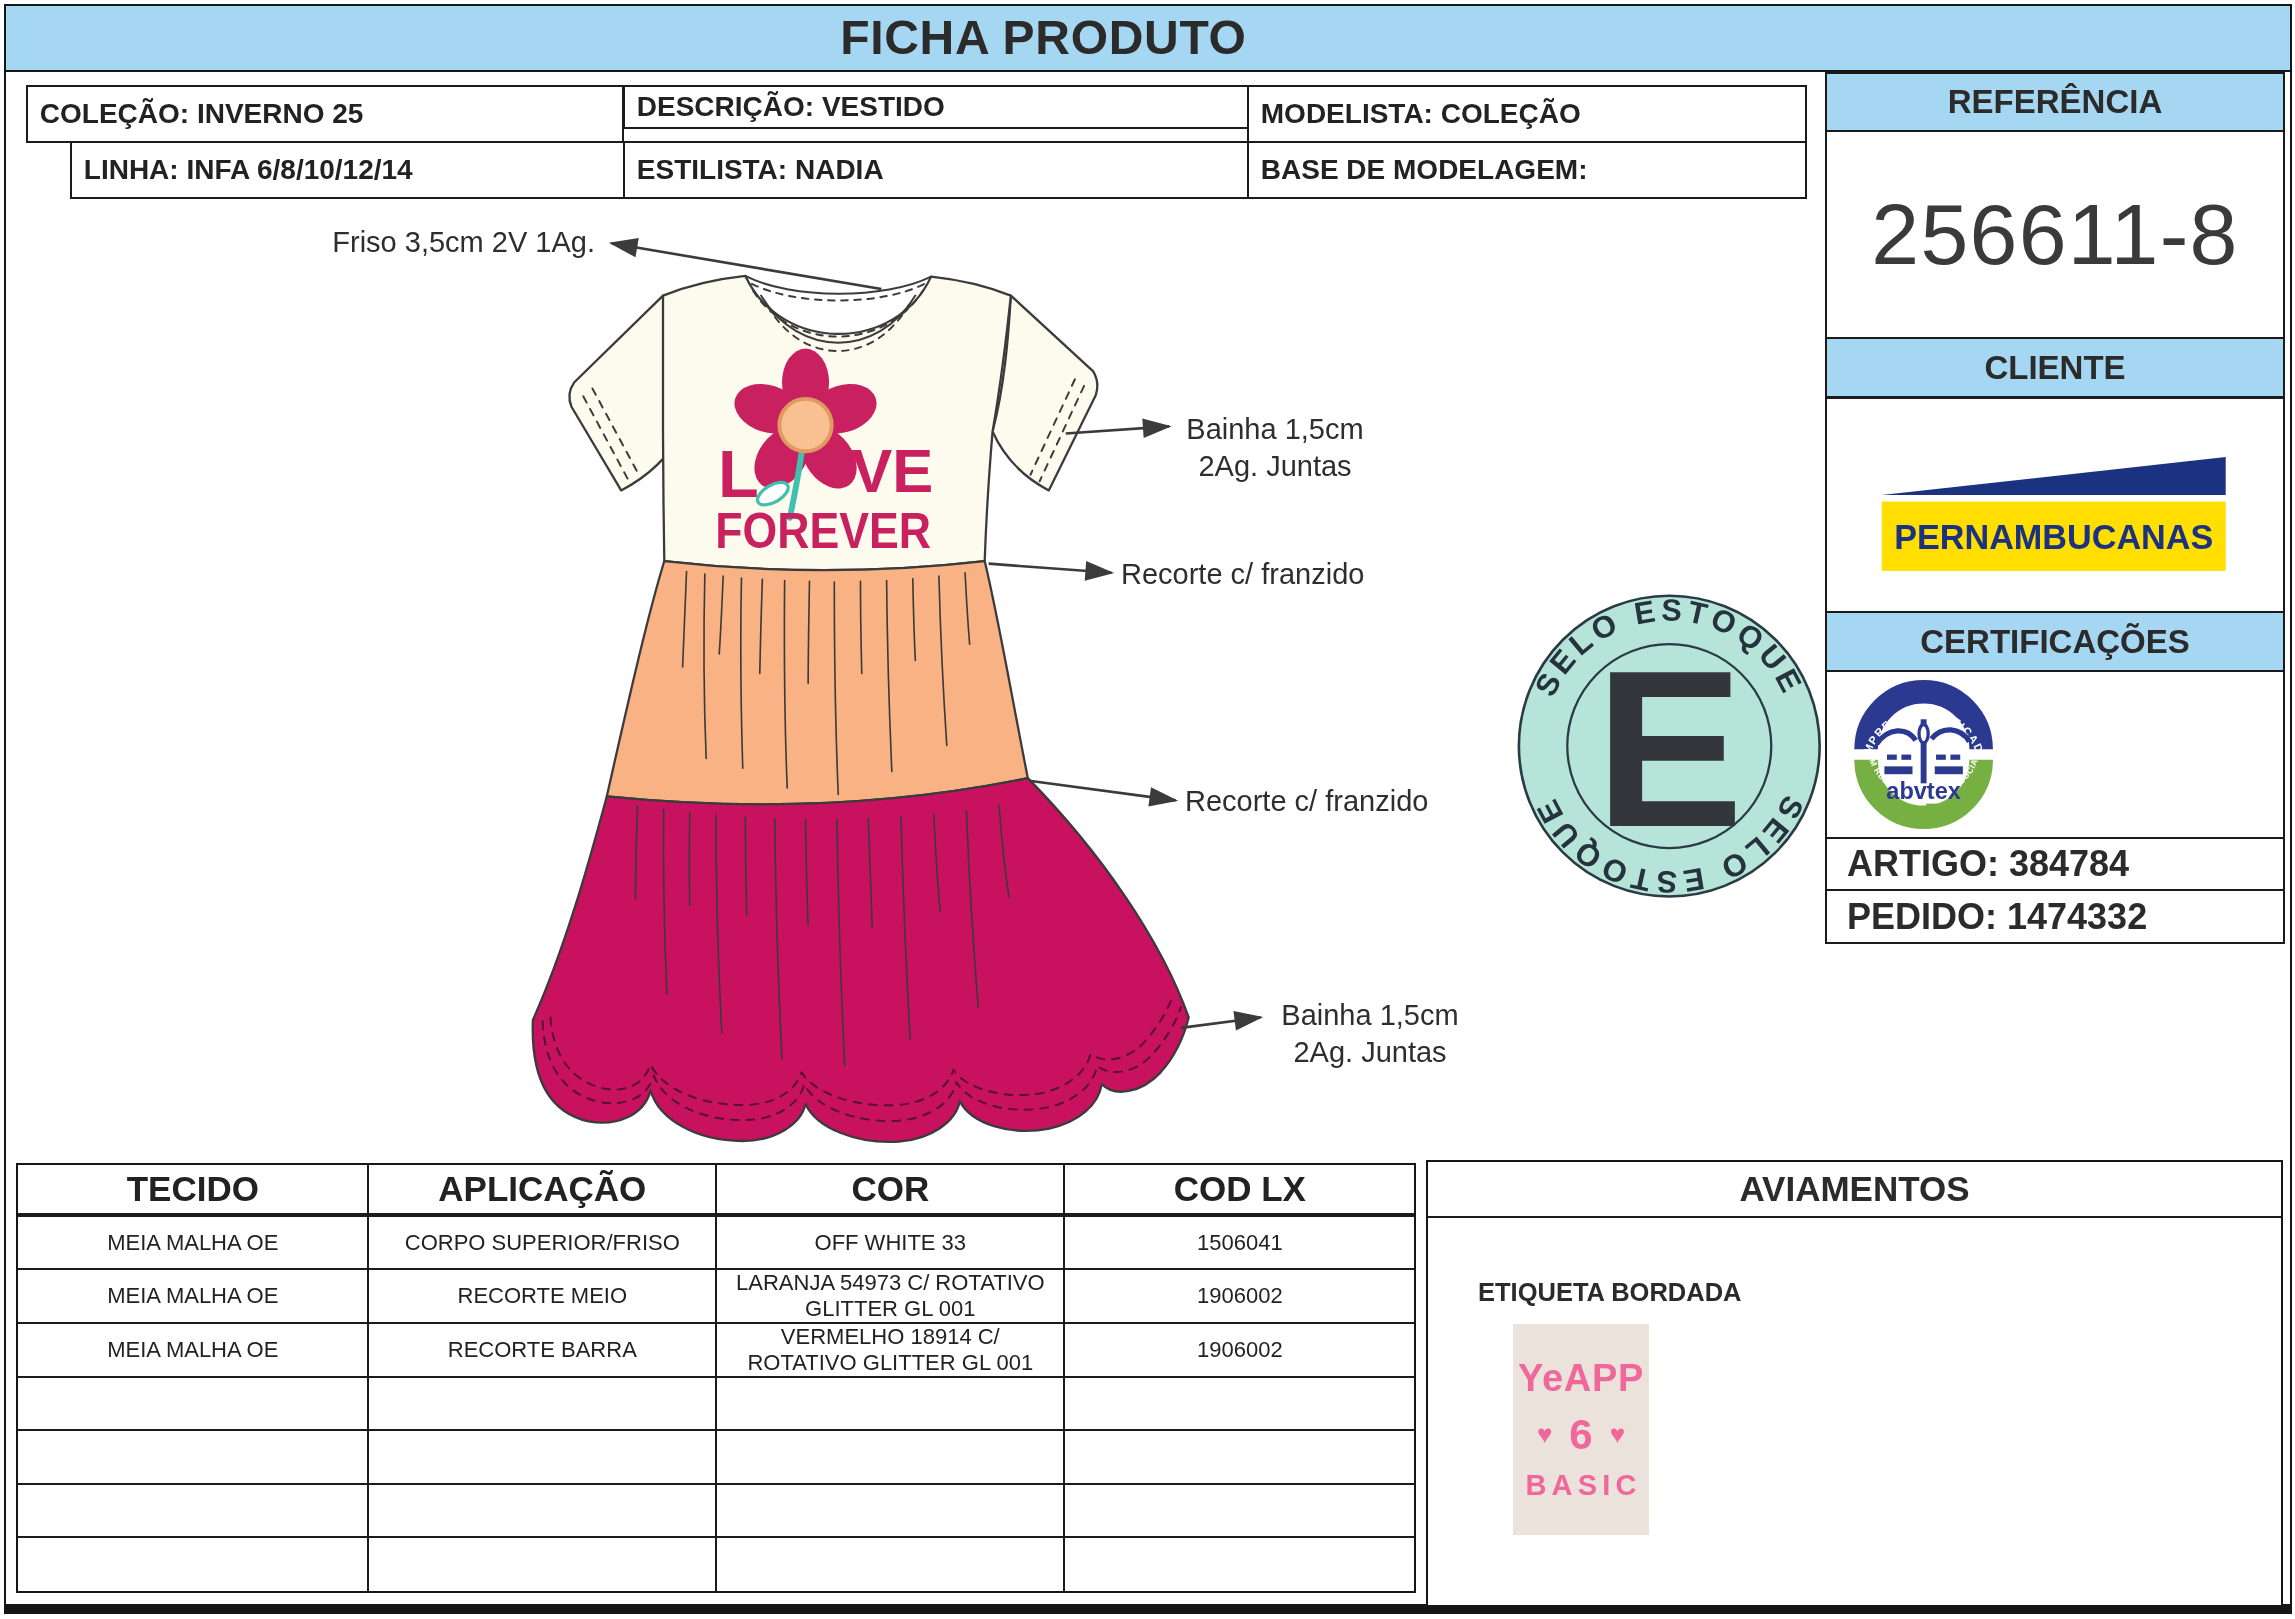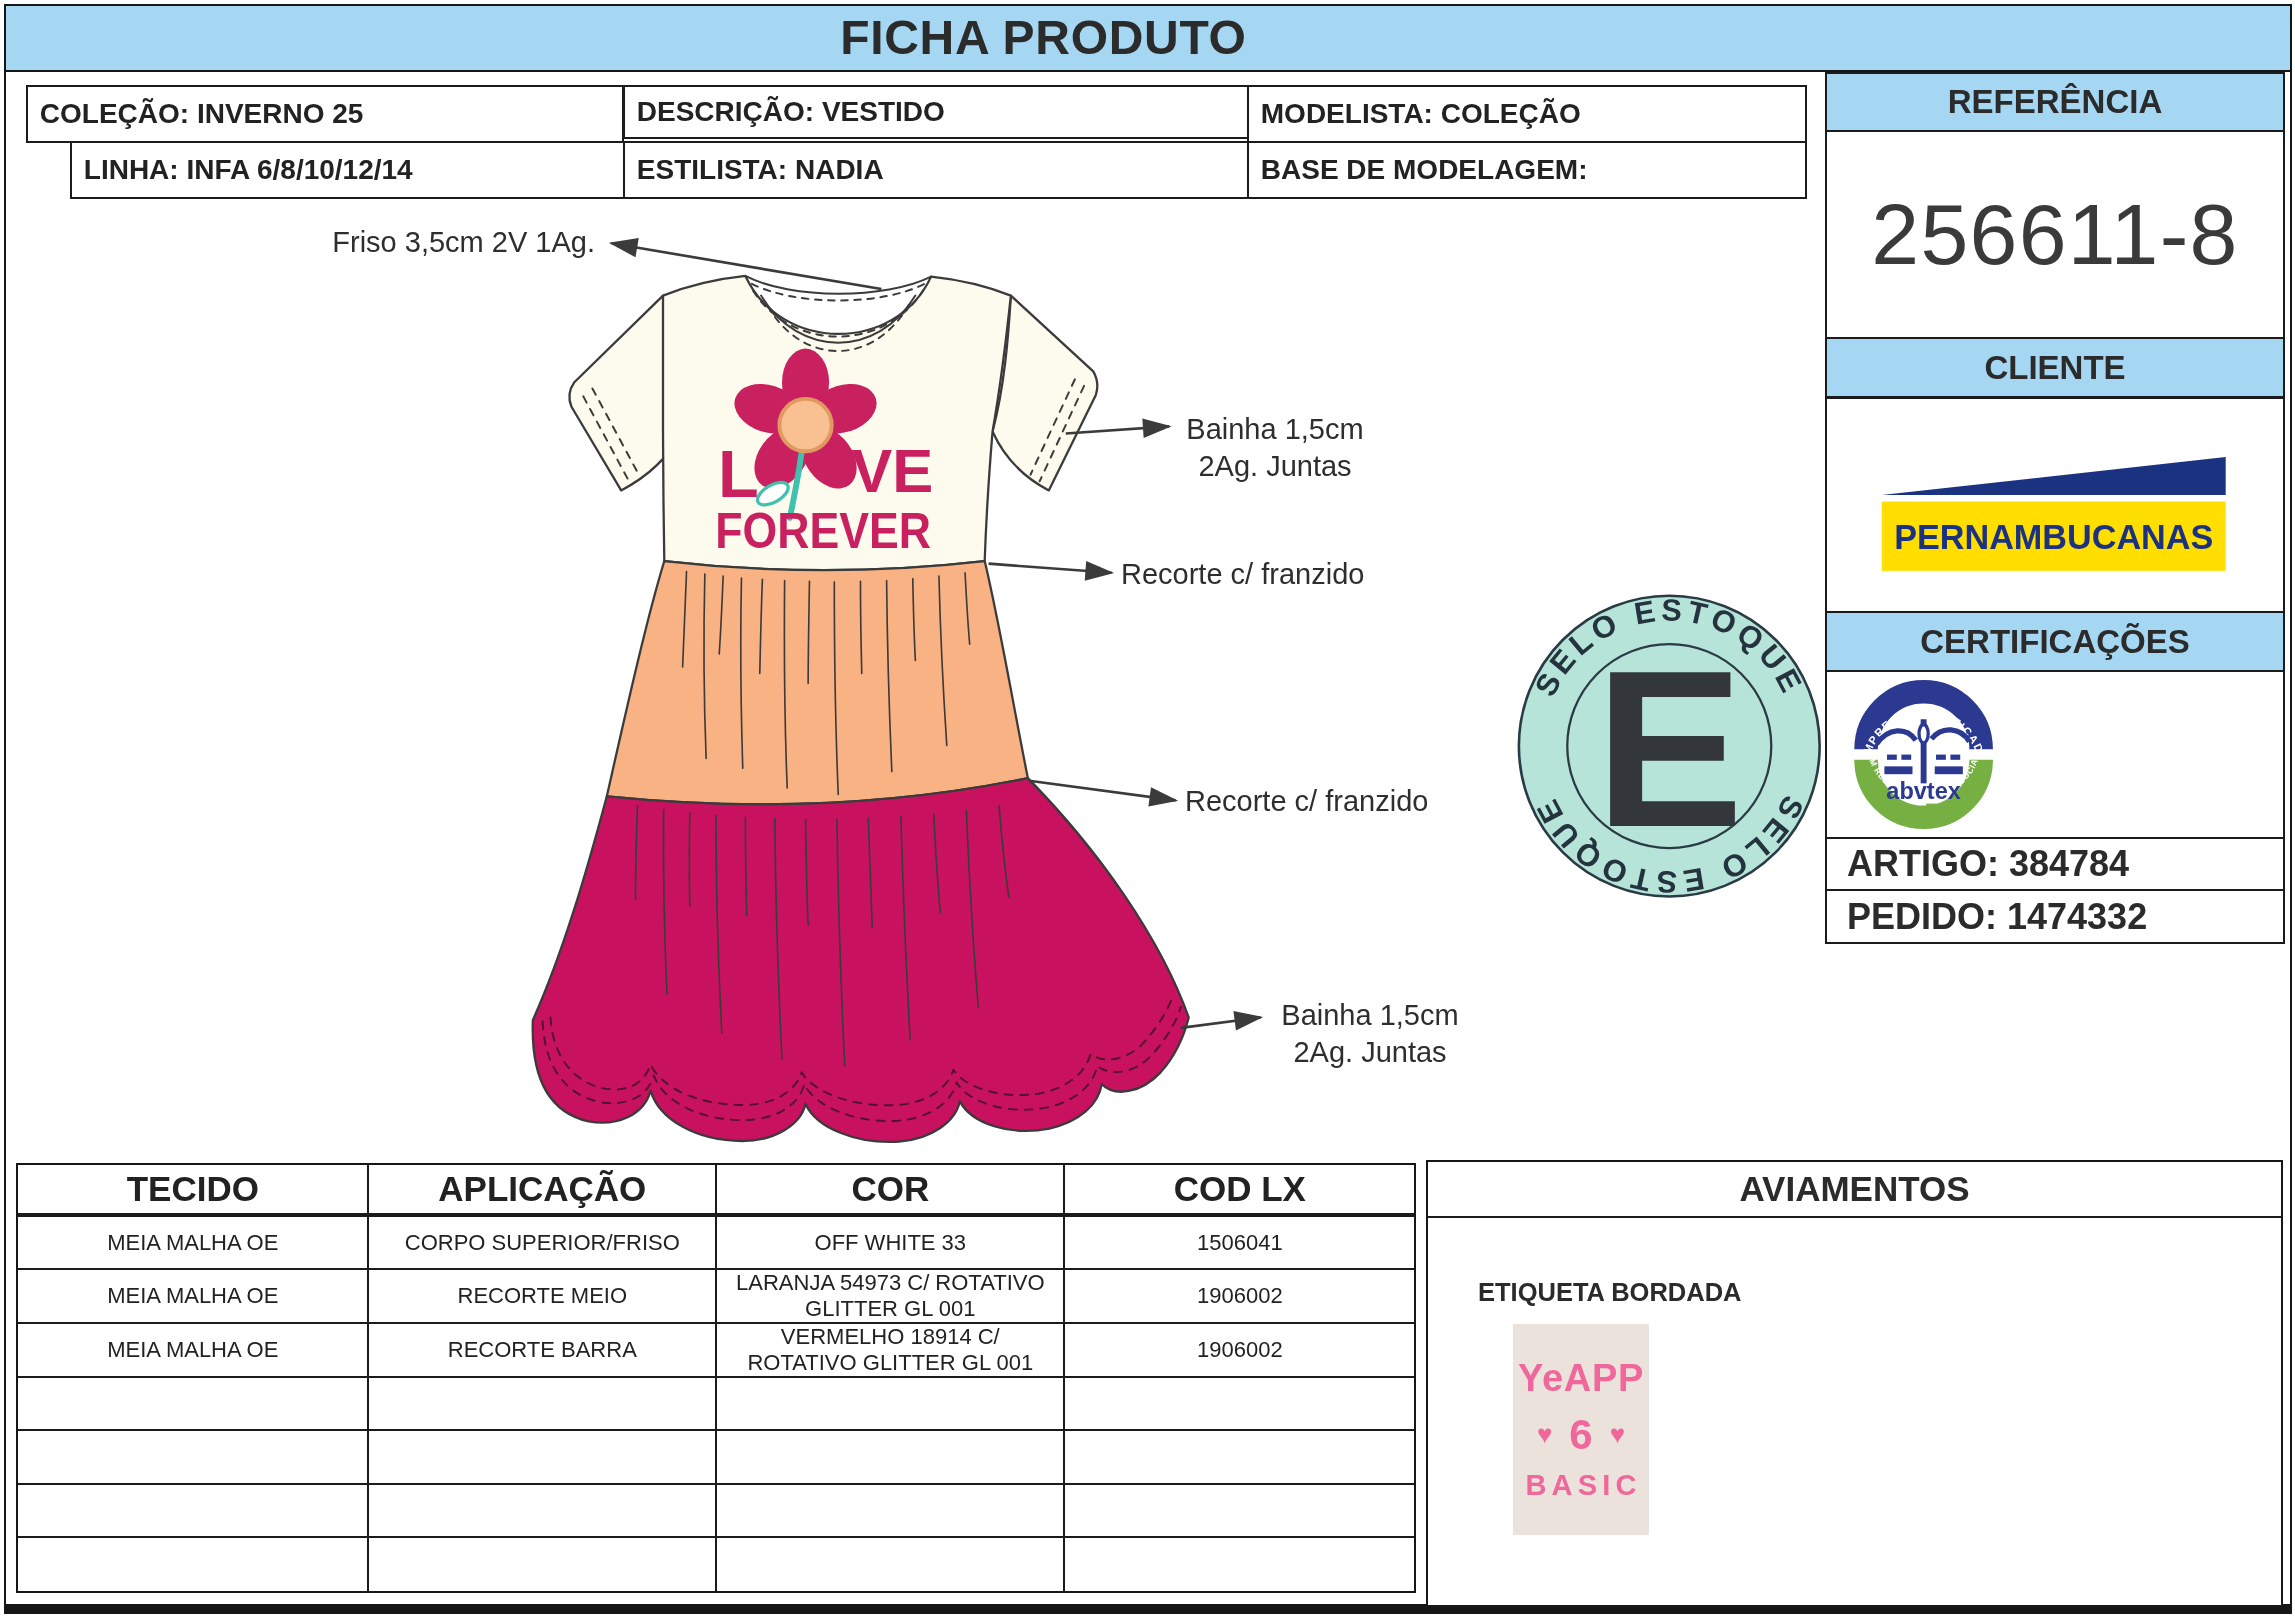--- a/index.html
+++ b/index.html
@@ -49,21 +49,21 @@
 
   <div class="abs sheet"></div>
 
   <div class="abs banner">
     <span>FICHA PRODUTO</span>
   </div>
 
   <div class="abs box hcell" style="left:26px;top:85px;width:598px;height:58px;">
       <span>COLEÇÃO: INVERNO 25</span>
     </div>
-  <div class="abs box hcell" style="left:623px;top:85px;width:627px;height:54px;">
+  <div class="abs box hcell" style="left:623px;top:85px;width:627px;height:44px;">
       <span>DESCRIÇÃO: VESTIDO</span>
     </div>
   <div class="abs box hcell" style="left:1247px;top:85px;width:560px;height:58px;">
       <span>MODELISTA: COLEÇÃO</span>
     </div>
   <div class="abs box hcell" style="left:26px;top:141px;width:598px;height:58px;margin-left:44px;">
       <span>LINHA: INFA 6/8/10/12/14</span>
     </div>
   <div class="abs box hcell" style="left:623px;top:141px;width:627px;height:58px;">
       <span>ESTILISTA: NADIA</span>

